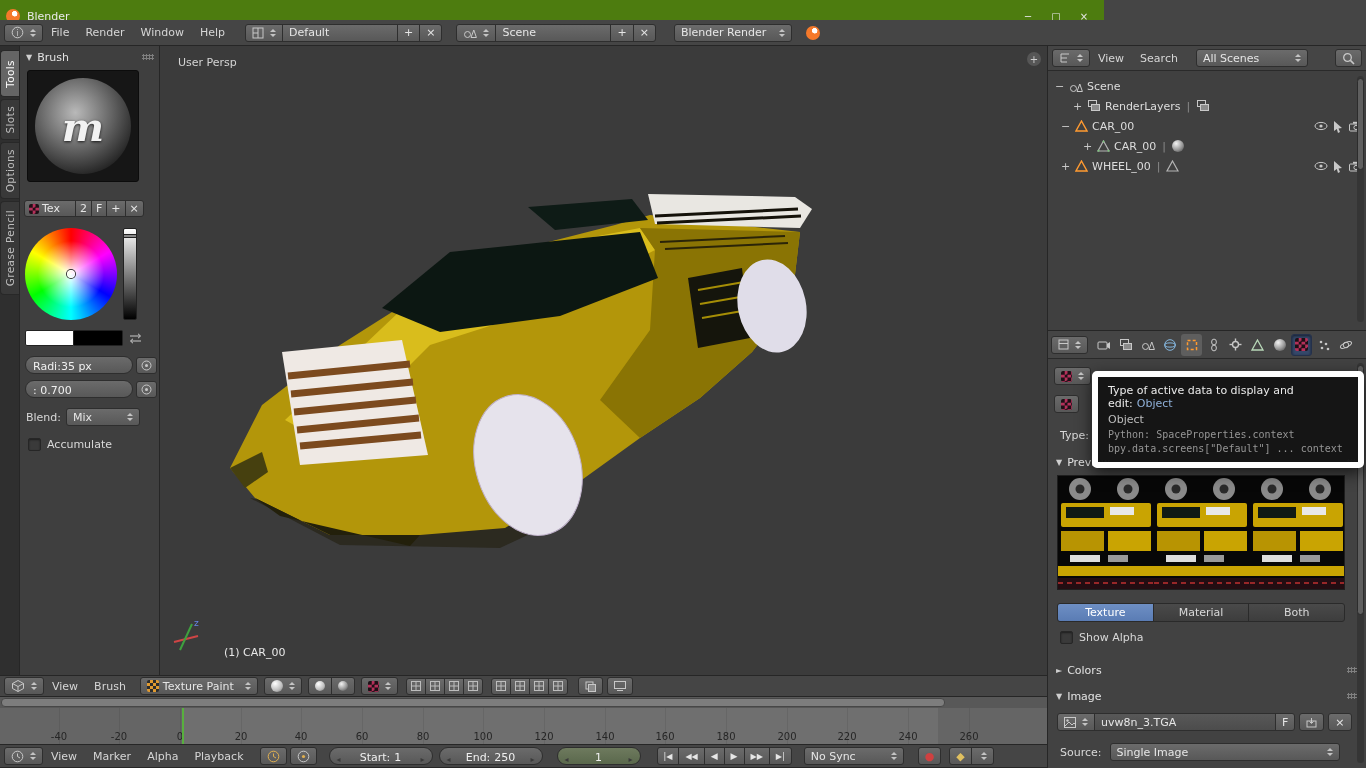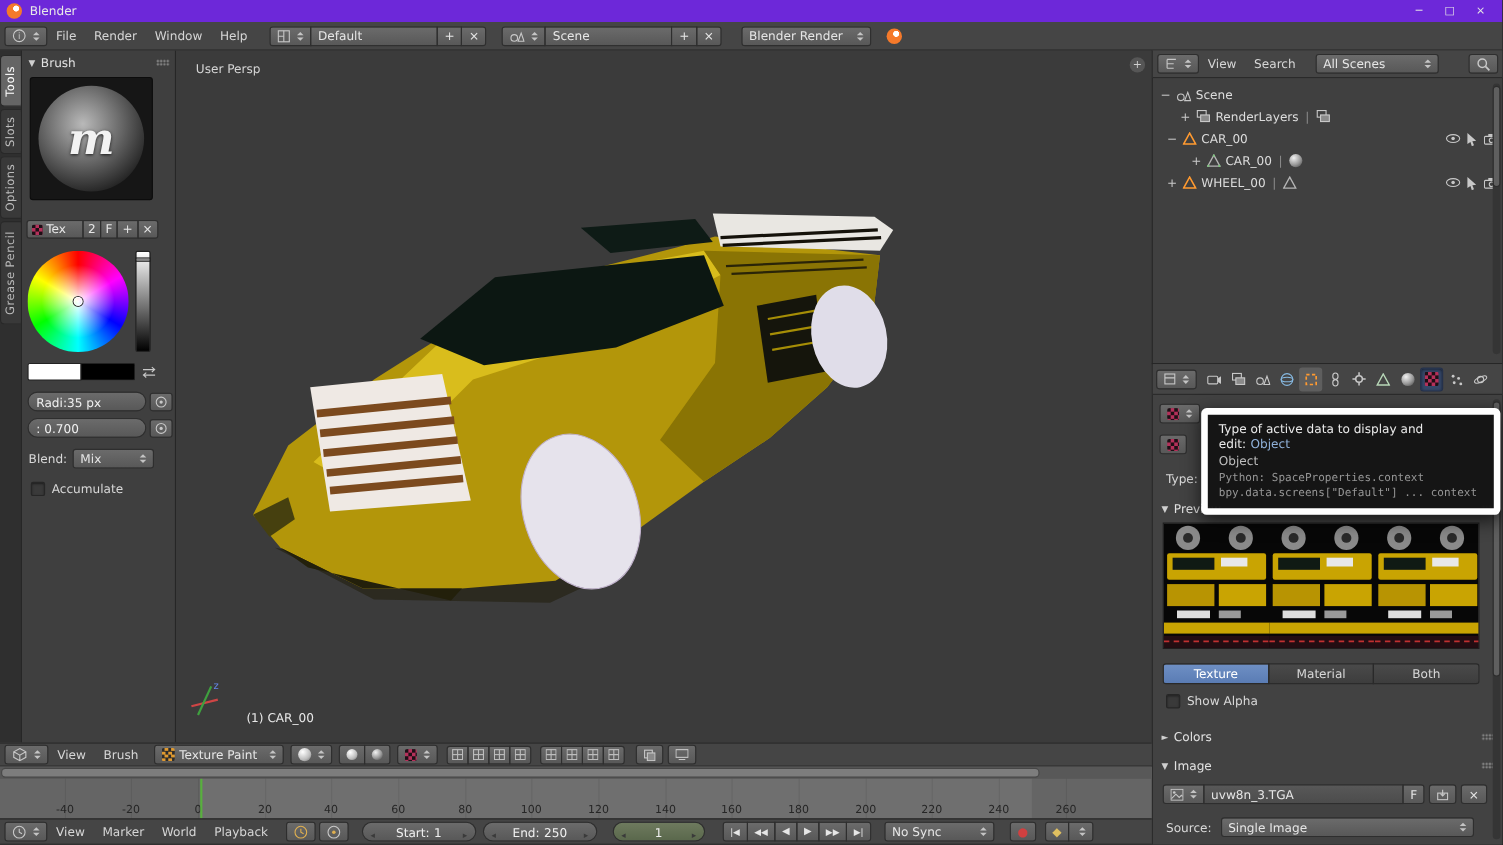--- a/index.html
+++ b/index.html
@@ -51,21 +51,21 @@
 .scrollhandle{position:absolute;background:#5f5f5f;border:1px solid #2c2c2c;border-radius:4px}
 .hdrbar{background:#454545;border-top:1px solid #262626;border-bottom:1px solid #262626}
 .lbl{color:#d8d8d8}
 svg{display:block}
 </style>
 </head>
 <body>
 
 <div class="screen">
 
-  <div class="abs row" style="left:0;top:0;width:1366px;height:20px;background:#6d28d9;padding:4px 6px">
+  <div class="abs row" style="left:0;top:0;width:1104px;height:20px;background:#4d7c0f;padding:16px 6px">
     <span class="ico" style="width:14px;height:14px;border-radius:50%;background:radial-gradient(circle at 62% 34%,#fff 0 2.5px,#f5792a 3px)"></span>
     <span style="color:#e8e8e8;margin-left:7px">Blender</span>
     <span style="margin-left:auto" class="row">
       <span class="winbtn">─</span>
       <span class="winbtn">□</span>
       <span class="winbtn">×</span>
     </span>
   </div>
 
   <div class="abs row" style="left:0;top:20px;width:1366px;height:26px;background:#454545;border-bottom:1px solid #262626;padding:0 4px">
@@ -817,21 +817,21 @@
             <path d="M6.5 3.5 V6.5 L9 8" fill="none" stroke="#c8c8c8"></path>
           </svg>
         </span>
       <span class="updn">
           <i class="u"></i>
           <i class="d"></i>
         </span>
     </span>
     <span class="menulbl">View</span>
     <span class="menulbl">Marker</span>
-    <span class="menulbl">World</span>
+    <span class="menulbl">Alpha</span>
     <span class="menulbl">Playback</span>
     <span class="btn" style="margin-left:8px">
         <span class="ico">
           <svg width="13" height="13">
             <circle cx="6.5" cy="6.5" r="5.3" fill="none" stroke="#e0b050"></circle>
             <path d="M6.5 3.5 V6.5 L9 8" fill="none" stroke="#e0b050"></path>
           </svg>
         </span>
       </span>
     <span class="btn" style="margin-left:3px">

